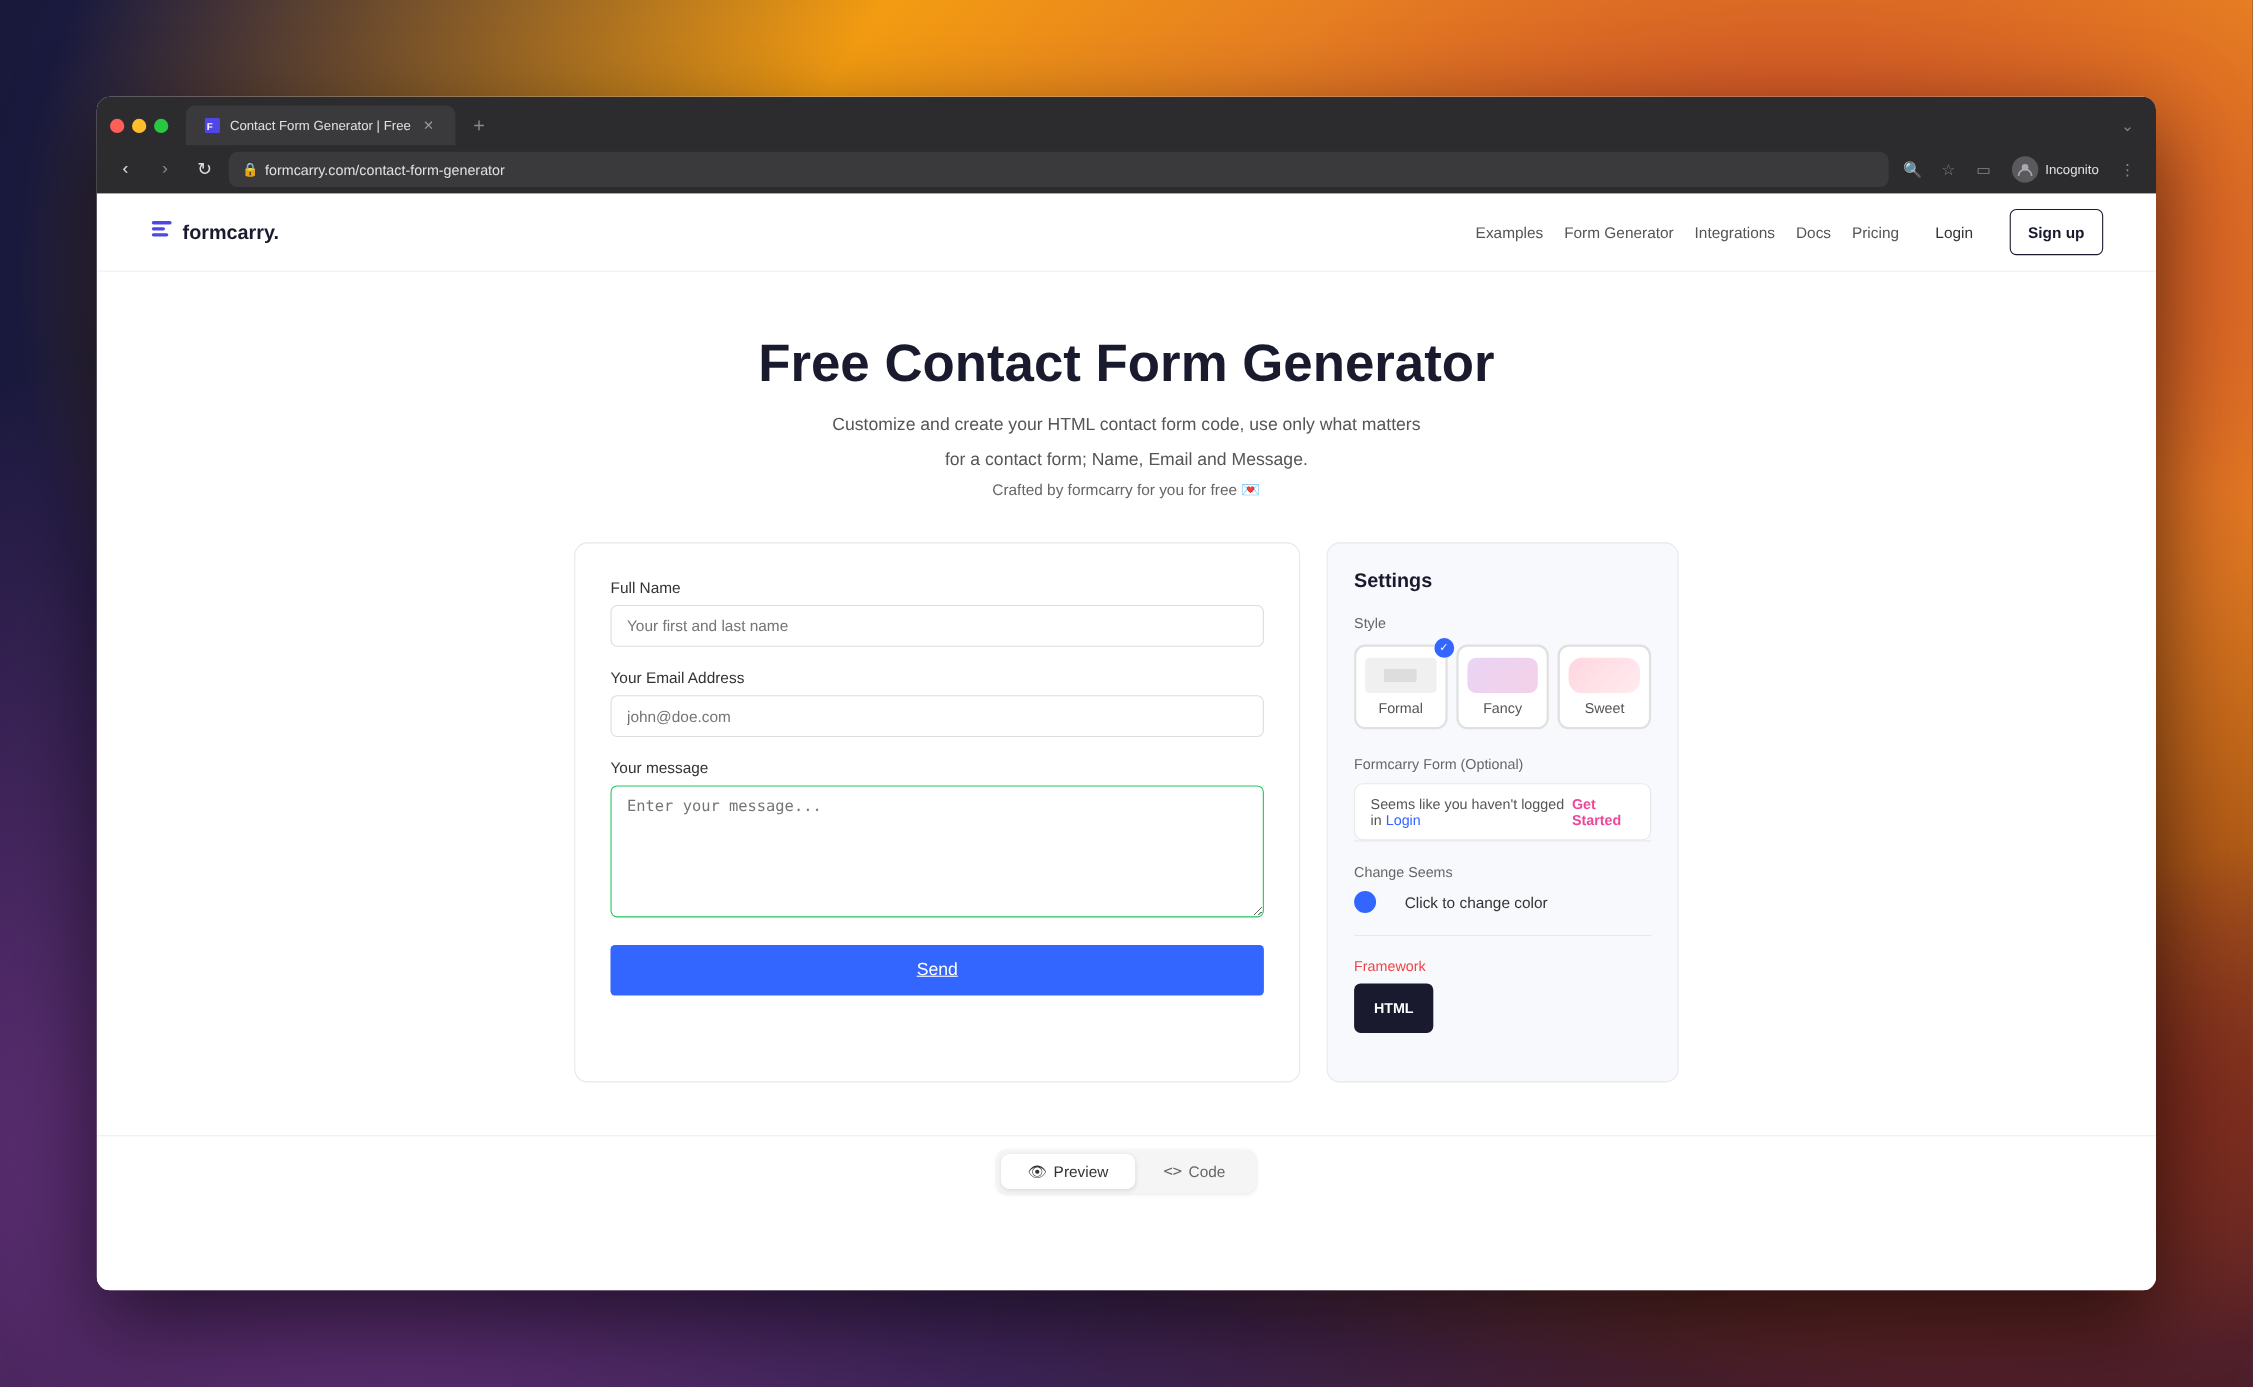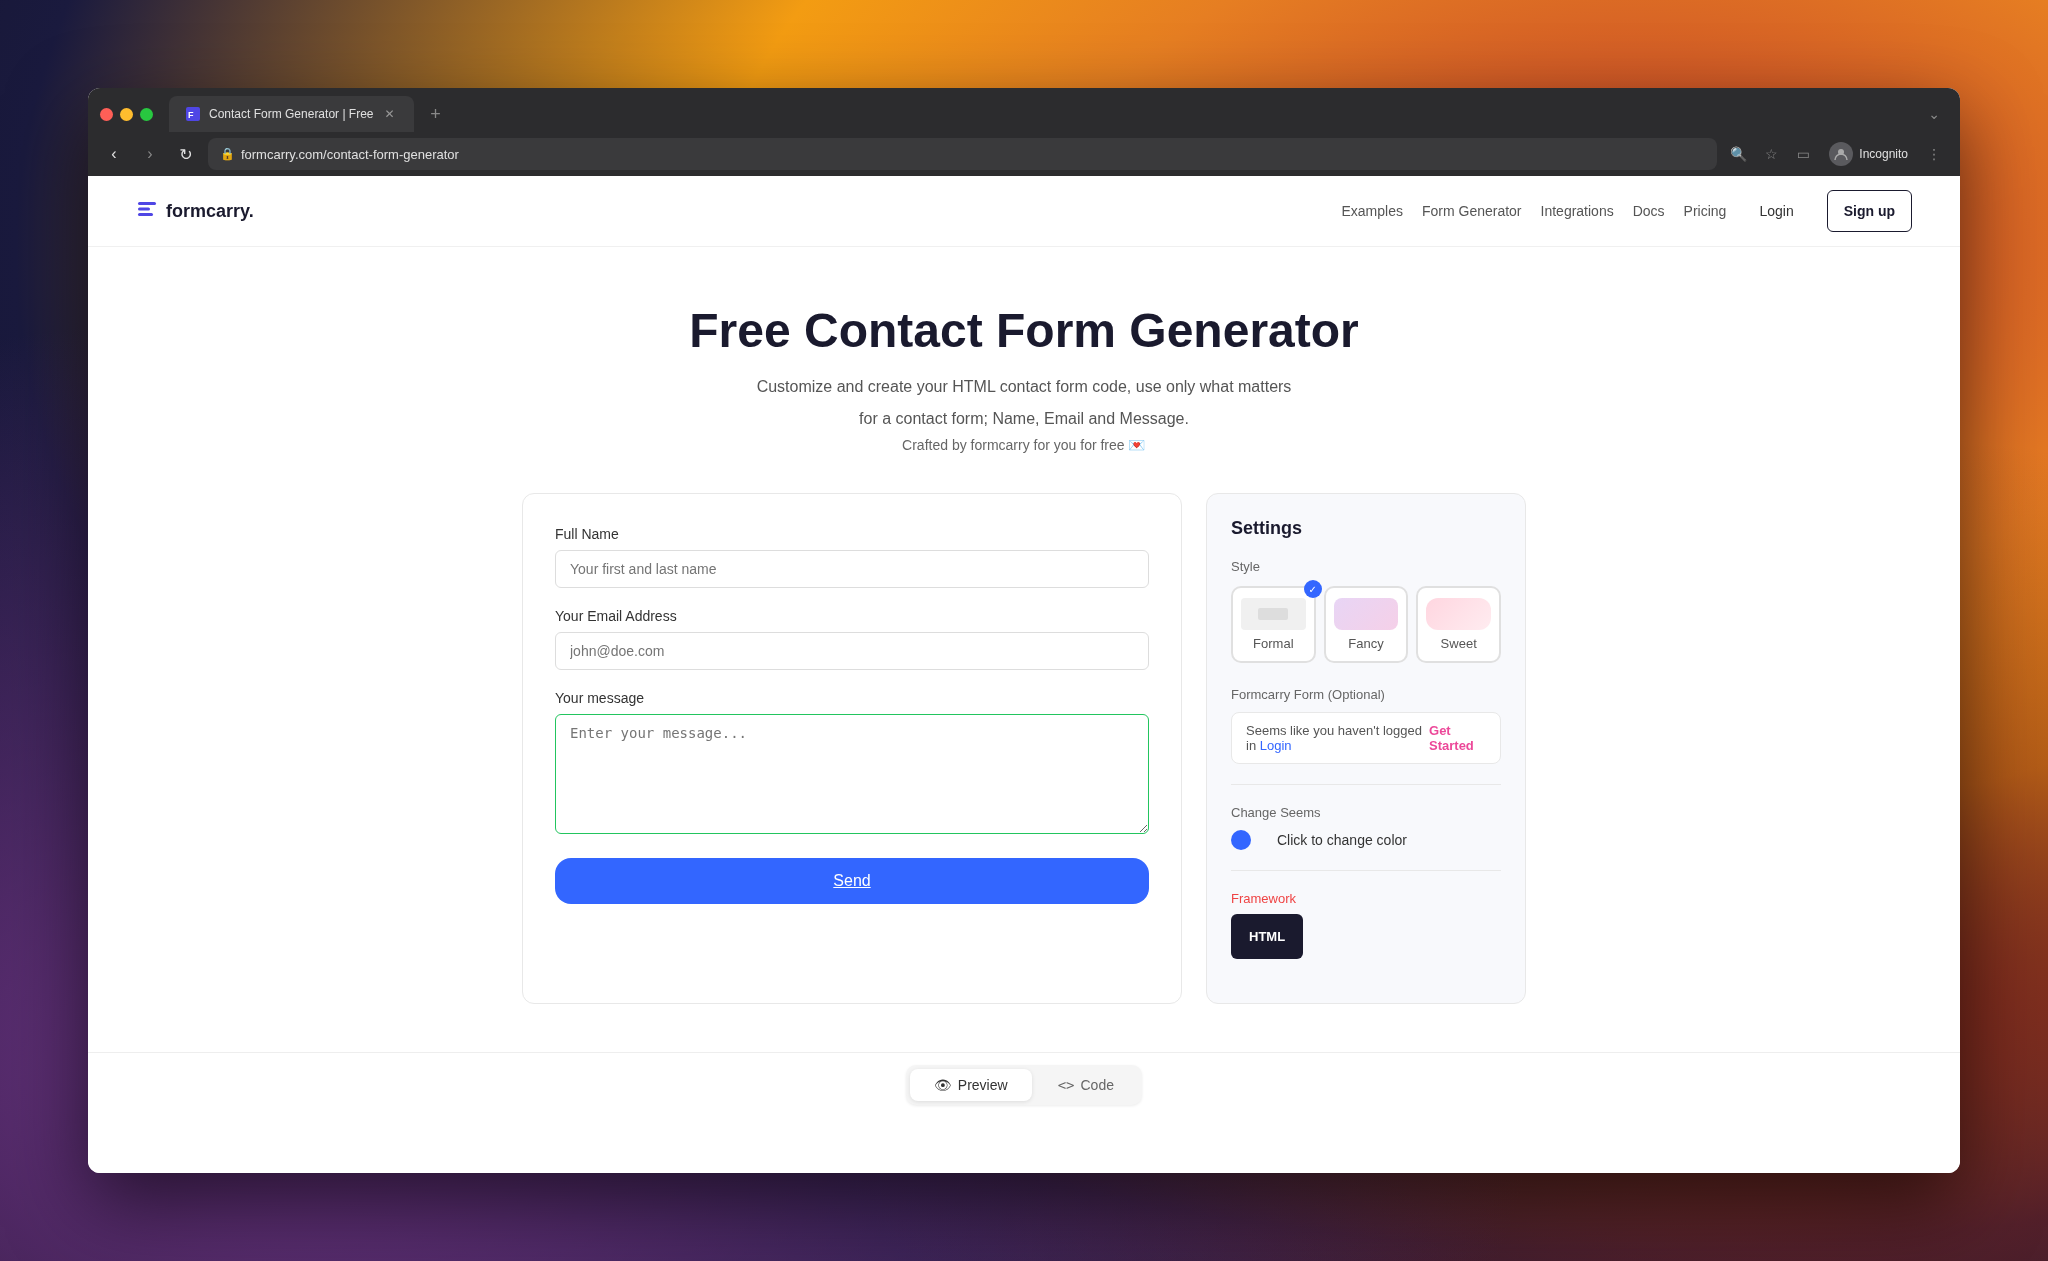--- a/index.html
+++ b/index.html
@@ -328,21 +328,21 @@
       height: 120px;
       resize: vertical;
       outline: none;
     }
     .send-btn {
       width: 100%;
       padding: 14px;
       background: #3366ff;
       color: #fff;
       border: none;
-      border-radius: 16px;
+      border-radius: 4px;
       font-size: 16px;
       font-weight: 500;
       cursor: pointer;
       text-decoration: underline;
     }
 
     
     .settings-panel {
       width: 320px;
       flex-shrink: 0;
@@ -417,21 +417,20 @@
     .style-preview-sweet {
       background: linear-gradient(135deg, #ffd6e0, #ffecf0);
       border-radius: 12px;
       height: 32px;
       margin-bottom: 6px;
     }
 
     
     .formcarry-section {
       margin-bottom: 20px;
-      padding-bottom: 20px;
       border-bottom: 1px solid #e8e8e8;
     }
     .formcarry-label {
       font-size: 13px;
       color: #666;
       margin-bottom: 10px;
       font-weight: 500;
     }
     .formcarry-row {
       display: flex;

